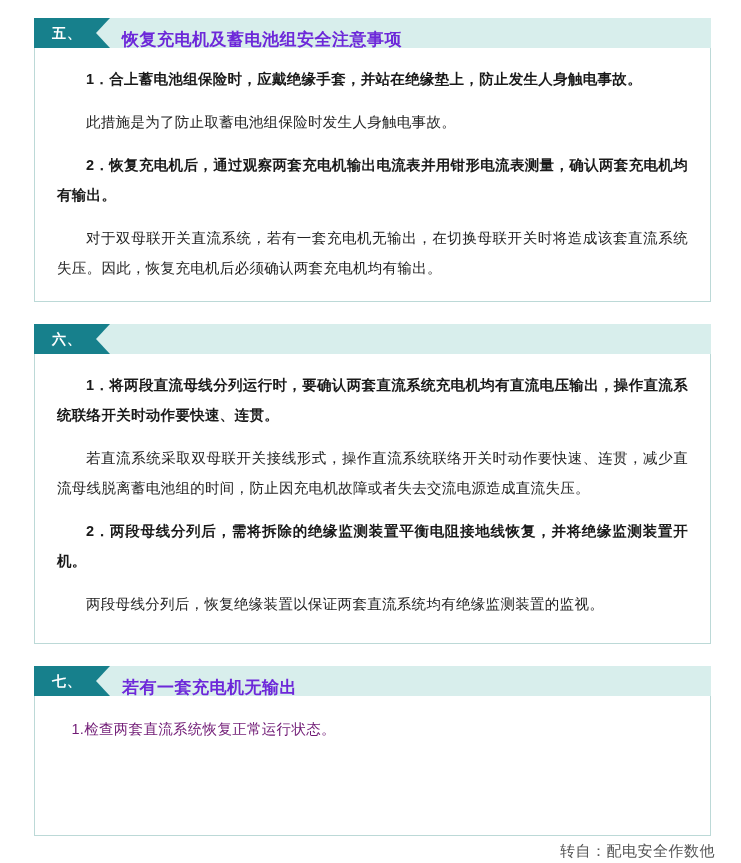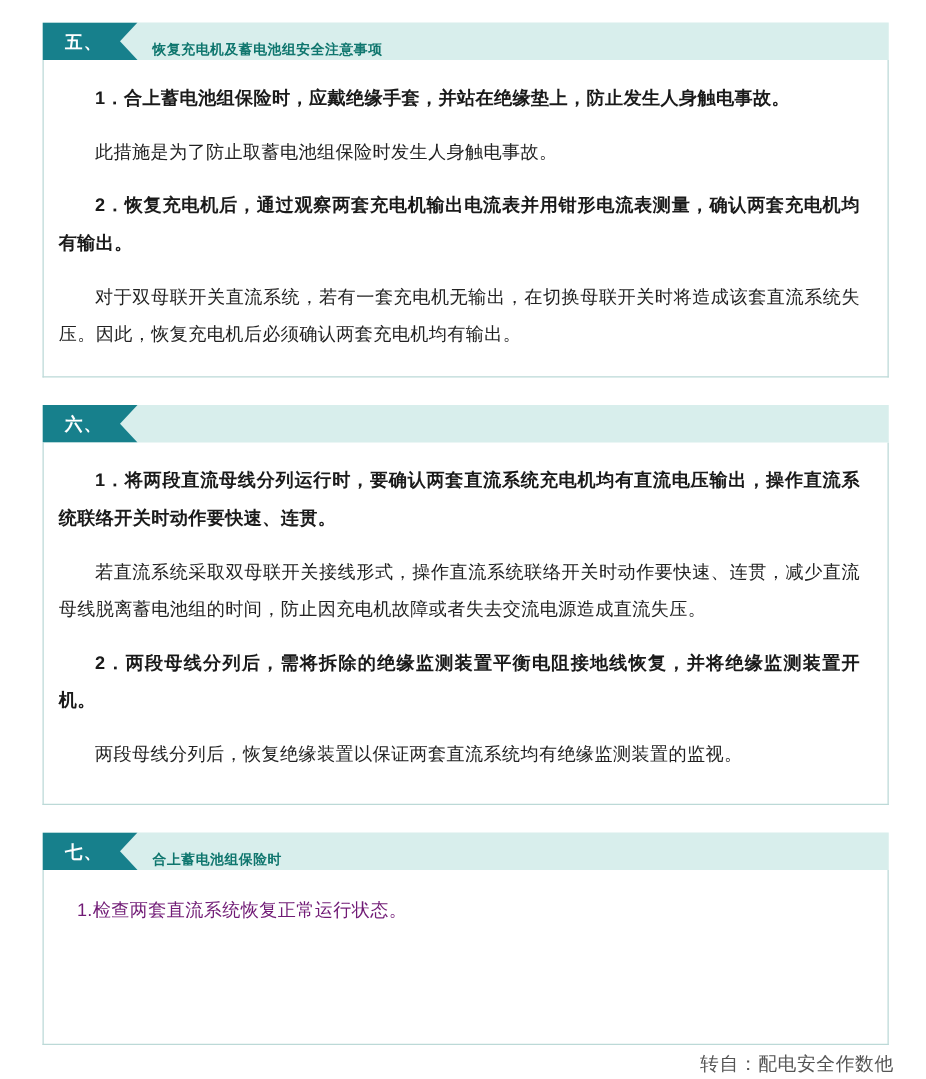--- a/index.html
+++ b/index.html
@@ -52,32 +52,32 @@
     position: absolute;
     right: -14px;
     top: 0;
     width: 0;
     height: 0;
     border-top: 15px solid #17808c;
     border-bottom: 15px solid #17808c;
     border-right: 14px solid transparent;
   }
   .sec-title {
-    font-size: 11px;
+    font-size: 17px;
     font-weight: bold;
-    color: #0f766e;
+    color: #6d28d9;
     margin-left: 26px;
     letter-spacing: 0.5px;
     margin-top: 12px;
   }
   .sec-body {
     border: 1px solid #bcd9d7;
     border-top: none;
     box-sizing: border-box;
-    padding: 16px 22px 18px 12px;
+    padding: 16px 22px 18px 22px;
     background: #ffffff;
   }
   .sec-body.tall-a { min-height: 230px; }
   .sec-body.tall-b { min-height: 290px; }
   .sec-body.tall-c { min-height: 140px; }
 
   p {
     margin: 0 0 13px 0;
     font-size: 14.5px;
     line-height: 30px;
@@ -135,21 +135,21 @@
       <p class="lead">1．将两段直流母线分列运行时，要确认两套直流系统充电机均有直流电压输出，操作直流系统联络开关时动作要快速、连贯。</p>
       <p class="body-text">若直流系统采取双母联开关接线形式，操作直流系统联络开关时动作要快速、连贯，减少直流母线脱离蓄电池组的时间，防止因充电机故障或者失去交流电源造成直流失压。</p>
       <p class="lead">2．两段母线分列后，需将拆除的绝缘监测装置平衡电阻接地线恢复，并将绝缘监测装置开机。</p>
       <p class="body-text">两段母线分列后，恢复绝缘装置以保证两套直流系统均有绝缘监测装置的监视。</p>
     </div>
   </div>
 
   <div class="section">
     <div class="sec-header">
       <div class="sec-badge">七、</div>
-      <div class="sec-title">合上蓄电池组保险时</div>
+      <div class="sec-title">若有一套充电机无输出</div>
     </div>
     <div class="sec-body tall-c">
       <p class="plain">1.检查两套直流系统恢复正常运行状态。</p>
     </div>
   </div>
 
   <div class="footer-note">转自：配电安全作数他</div>
 </div>
 
 </body></html>

